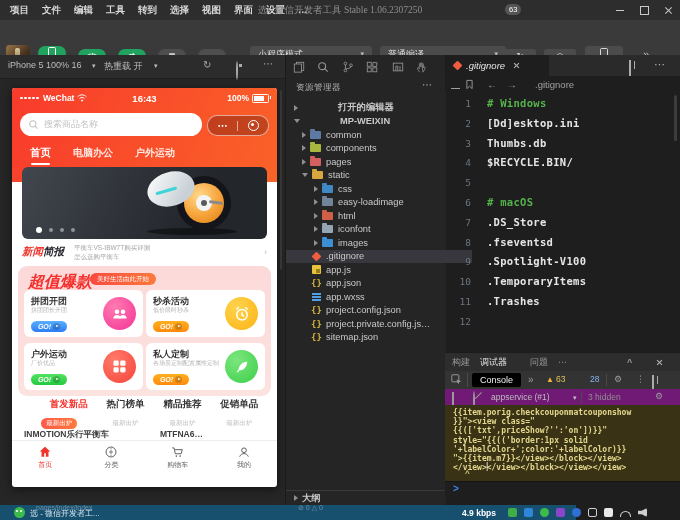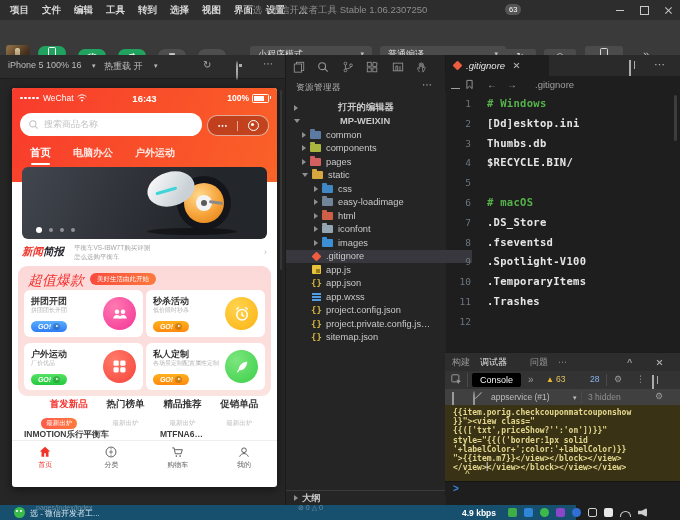--- a/index.html
+++ b/index.html
@@ -1,21 +1,21 @@
 <!DOCTYPE html>
 <html><head>
 <meta charset="utf-8">
 <style>
   html,body{margin:0;padding:0;background:#000;}
   .app{position:relative;width:680px;height:520px;overflow:hidden;background:#1e1e1e;
        font-family:"Liberation Sans",sans-serif;color:#ccc;}
   .abs{position:absolute;}
 
   
-  .titlebar{position:absolute;left:0;top:0;width:680px;height:20px;background:#2d2d2d;}
+  .titlebar{position:absolute;left:0;top:0;width:680px;height:20px;background:#2d2d2d;font-family:Liberation Serif, serif;}
   .menus{position:absolute;left:10px;top:0;height:20px;display:flex;align-items:center;gap:13px;}
   .mitem{font-size:9.5px;font-weight:bold;color:#d8d8d8;}
   .wtitle{position:absolute;left:0;right:0;top:0;height:20px;line-height:20px;text-align:center;
           font-size:9.5px;color:#8e8e8e;pointer-events:none;}
   .wctrl{position:absolute;right:0;top:0;height:20px;display:flex;}
   .wbtn{width:24px;height:20px;display:flex;align-items:center;justify-content:center;}
   .wmin{width:8px;height:1px;background:#c9c9c9;}
   .wmax{width:7px;height:7px;border:1px solid #c9c9c9;}
   .xx{position:relative;width:9px;height:9px;}
   .xx::before,.xx::after{content:"";position:absolute;left:4px;top:0;width:1px;height:9px;background:#c9c9c9;}
@@ -49,21 +49,21 @@
   .refresh-ico{font-size:10px;color:#ababab;}
 
   
   .phone{position:absolute;left:12px;top:33px;width:265px;height:399px;background:#fff;border-radius:3px;
          overflow:hidden;box-shadow:0 2px 10px rgba(0,0,0,.55);}
   .phead{position:absolute;left:0;top:0;width:100%;height:80px;background:linear-gradient(110deg,#f83b2c,#fa6128);}
   .ptail{position:absolute;left:0;top:80px;width:100%;height:14px;background:linear-gradient(110deg,#f8422c,#fa6428);}
   .pstatus{position:absolute;left:0;top:2px;width:100%;height:16px;display:flex;align-items:center;color:#fff;}
   .sigdots{display:flex;gap:1.5px;margin-left:8px;}
   .sigdots i{width:2.6px;height:2.6px;border-radius:50%;background:#fff;}
-  .carrier{font-size:8.5px;margin-left:4px;font-weight:normal;}
+  .carrier{font-size:8.5px;margin-left:4px;font-weight:bold;}
   .ptime{position:absolute;left:0;right:0;text-align:center;font-size:9.5px;font-weight:bold;}
   .pbat{position:absolute;right:8px;display:flex;align-items:center;gap:3px;font-size:8.5px;font-weight:bold;}
   .batt{width:15px;height:7px;border:1px solid #fff;border-radius:1.5px;position:relative;}
   .batt::before{content:"";position:absolute;left:1px;top:1px;bottom:1px;width:10px;background:#fff;}
   .batt::after{content:"";position:absolute;right:-3px;top:1.5px;width:1.5px;height:3px;background:#fff;}
   .psearch{position:absolute;left:8px;top:25px;width:182px;height:23px;border-radius:12px;background:#fff;
            display:flex;align-items:center;font-size:9px;color:#c2c2c2;}
   .capsule{position:absolute;right:8px;top:27px;width:60px;height:19px;border-radius:10px;background:rgba(90,20,8,.35);
            border:0.5px solid rgba(255,255,255,.55);display:flex;align-items:center;justify-content:space-evenly;color:#fff;}
   .cap-dot{font-size:10px;font-weight:bold;line-height:10px;}
@@ -90,21 +90,21 @@
   .bdots i{width:4px;height:4px;border-radius:50%;background:rgba(255,255,255,.45);}
   .bdots i.on{width:6px;height:6px;background:#fff;}
   .newsrow{position:absolute;left:10px;top:152px;width:245px;height:24px;display:flex;align-items:center;}
   .news-a{font-size:10.5px;font-weight:bold;font-style:italic;color:#f0382f;}
   .news-b{font-size:10.5px;font-weight:bold;font-style:italic;color:#23232a;}
   .ticker{margin-left:10px;width:158px;height:18px;overflow:hidden;}
   .ticker div{font-size:6.5px;color:#a5a5a5;line-height:9px;white-space:nowrap;}
   .news-chev{margin-left:auto;color:#bbb;font-size:9px;}
   .promo{position:absolute;left:6px;top:178px;width:253px;height:130px;border-radius:9px;
          background:linear-gradient(#fcd9d9,#fbe3e0);}
-  .promo-title{position:absolute;left:10px;top:6px;font-size:14px;font-weight:normal;font-style:italic;color:#f4302c;}
+  .promo-title{position:absolute;left:10px;top:6px;font-size:16px;font-weight:bold;font-style:italic;color:#f4302c;}
   .promo-badge{position:absolute;left:72px;top:7px;height:12px;line-height:12px;padding:0 7px;border-radius:7px;
                background:linear-gradient(90deg,#fa4a3e,#fb7a3c);color:#fff;font-size:6.5px;}
   .pcard{position:absolute;width:119px;height:47px;background:#fff;border-radius:6px;}
   .pc-title{position:absolute;left:7px;top:5px;font-size:9px;font-weight:bold;color:#333;}
   .pc-sub{position:absolute;left:7px;top:17px;width:68px;font-size:6px;color:#b5b5b5;line-height:7px;overflow:hidden;max-height:14px;}
   .gopill{position:absolute;left:7px;bottom:5px;width:36px;height:11px;border-radius:6px;display:flex;
           align-items:center;justify-content:center;gap:2px;}
   .gotxt{color:#fff;font-size:7px;font-weight:bold;font-style:italic;}
   .goarr{width:7px;height:7px;border-radius:50%;background:rgba(0,0,0,.18);position:relative;}
   .goarr::after{content:"";position:absolute;left:2.6px;top:1.8px;width:0;height:0;
@@ -187,21 +187,21 @@
              background:#555;color:#fff;font-size:7.5px;}
   .dt-row{position:absolute;left:445px;top:371px;width:235px;height:18px;background:#333;border-bottom:1px solid #232323;}
   .console-pill{position:absolute;left:472px;top:373px;height:14px;line-height:14px;padding:0 8px;background:#000;
                 border-radius:2px;color:#f2f2f2;font-size:9px;}
   .warnico{color:#f0b72f;font-size:8px;}
   .warncnt{color:#e2c45c;font-size:8.5px;}
   .infodot{width:8px;height:7px;background:#4285f4;border-radius:1.5px;position:relative;}
   .infodot::after{content:"";position:absolute;left:1.5px;bottom:-2px;width:0;height:0;border-top:2.5px solid #4285f4;
                   border-right:3px solid transparent;}
   .infocnt{color:#85b3ef;font-size:8.5px;}
-  .filter-row{position:absolute;left:445px;top:389px;width:235px;height:16px;background:#404040;border-bottom:1px solid #222;}
+  .filter-row{position:absolute;left:445px;top:389px;width:235px;height:16px;background:#701a75;border-bottom:1px solid #222;}
   .ctx{font-size:8.5px;color:#bdbdbd;}
   .hiddentxt{font-size:8.5px;color:#8f8f8f;}
   .clearico{width:8px;height:8px;border:1.2px solid #9a9a9a;border-radius:50%;position:relative;}
   .clearico::after{content:"";position:absolute;left:-0.5px;top:3px;width:9px;height:1.2px;background:#9a9a9a;transform:rotate(-45deg);}
   .groupico{width:9px;height:8px;border:1px solid #9a9a9a;position:relative;}
   .gearg{color:#9a9a9a;font-size:9px;}
   .log{position:absolute;left:445px;top:405px;width:235px;height:75px;background:#3a3214;padding-top:3px;}
   .dl{padding-left:8px;font-family:"DejaVu Sans Mono",monospace;font-size:8px;line-height:9.2px;color:#e3d88e;
       font-weight:bold;white-space:nowrap;overflow:hidden;}
   .logfoot{position:absolute;left:445px;top:469px;width:235px;height:11px;}

